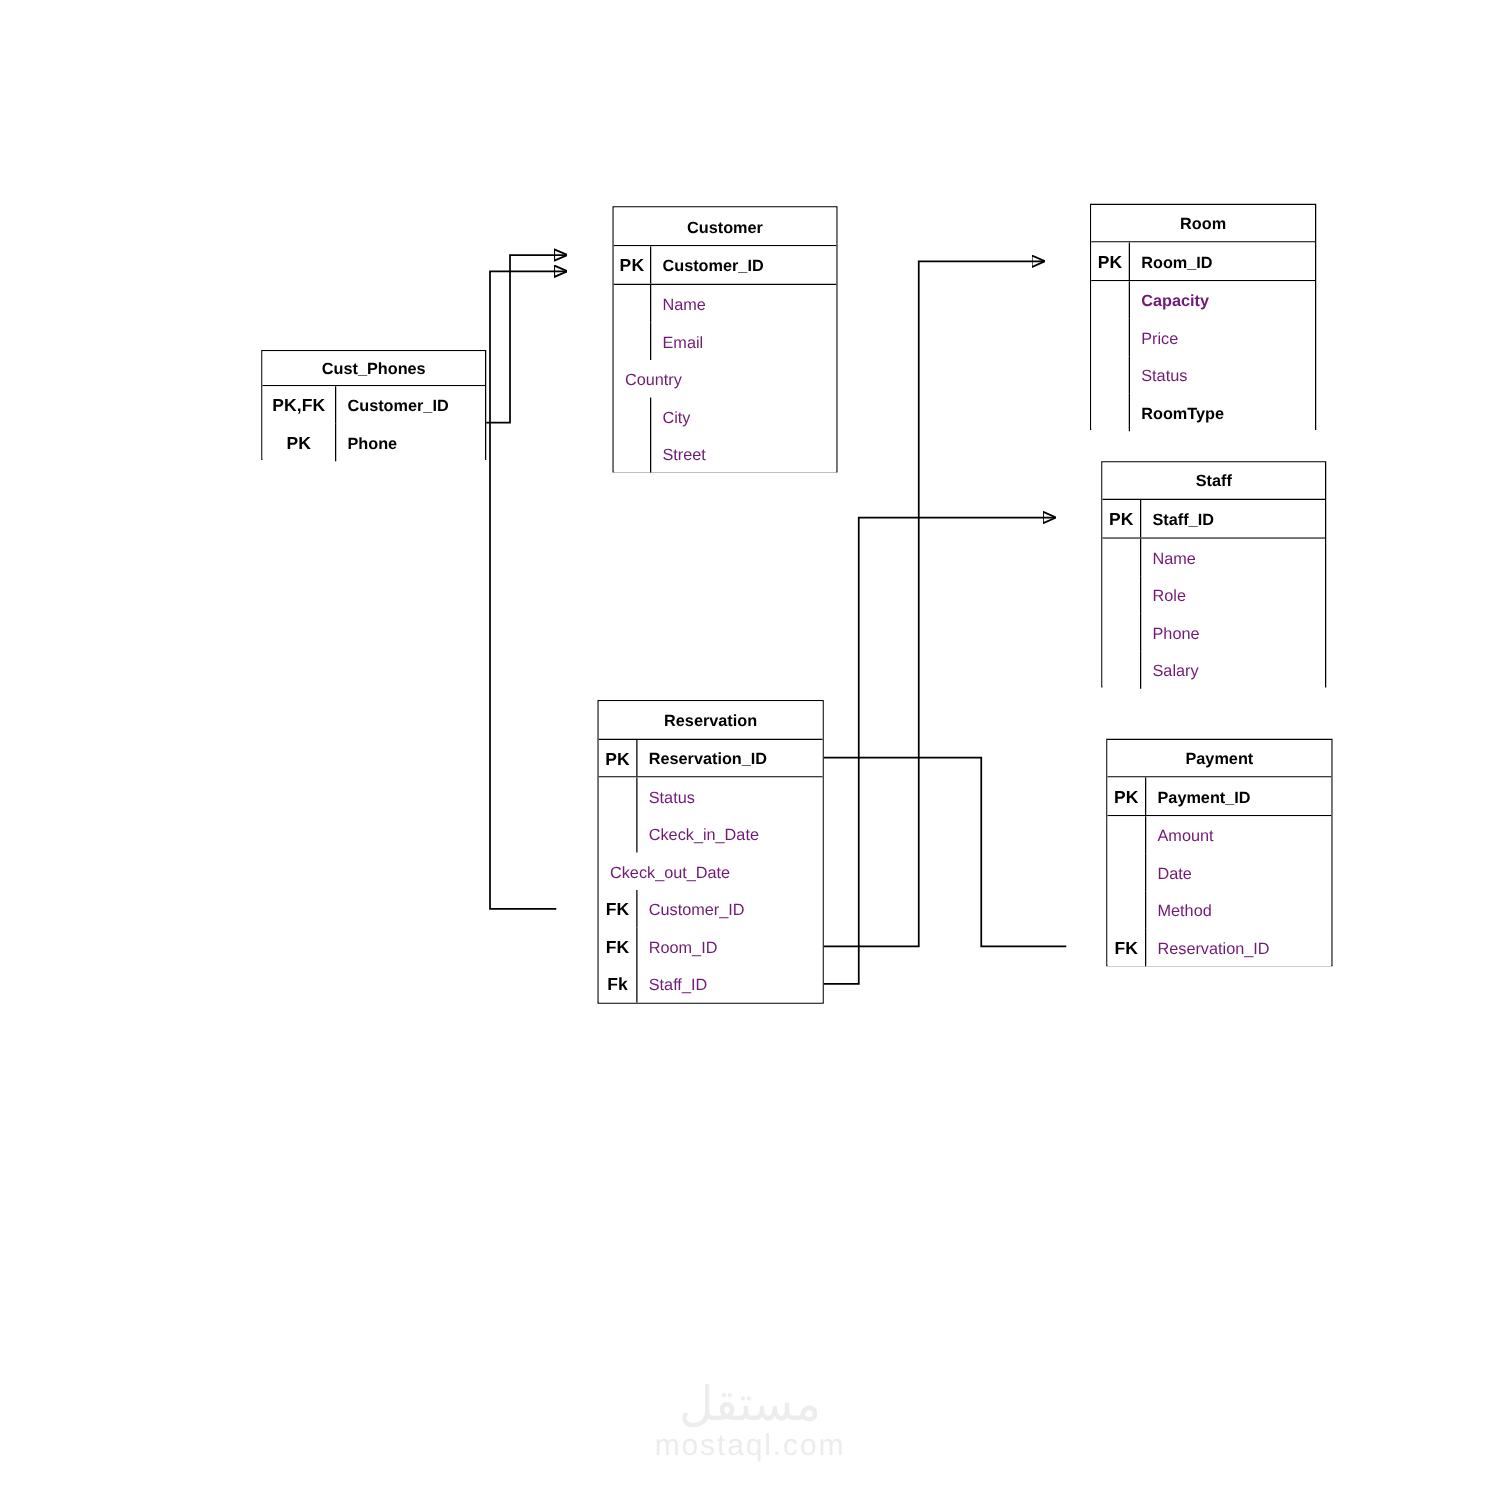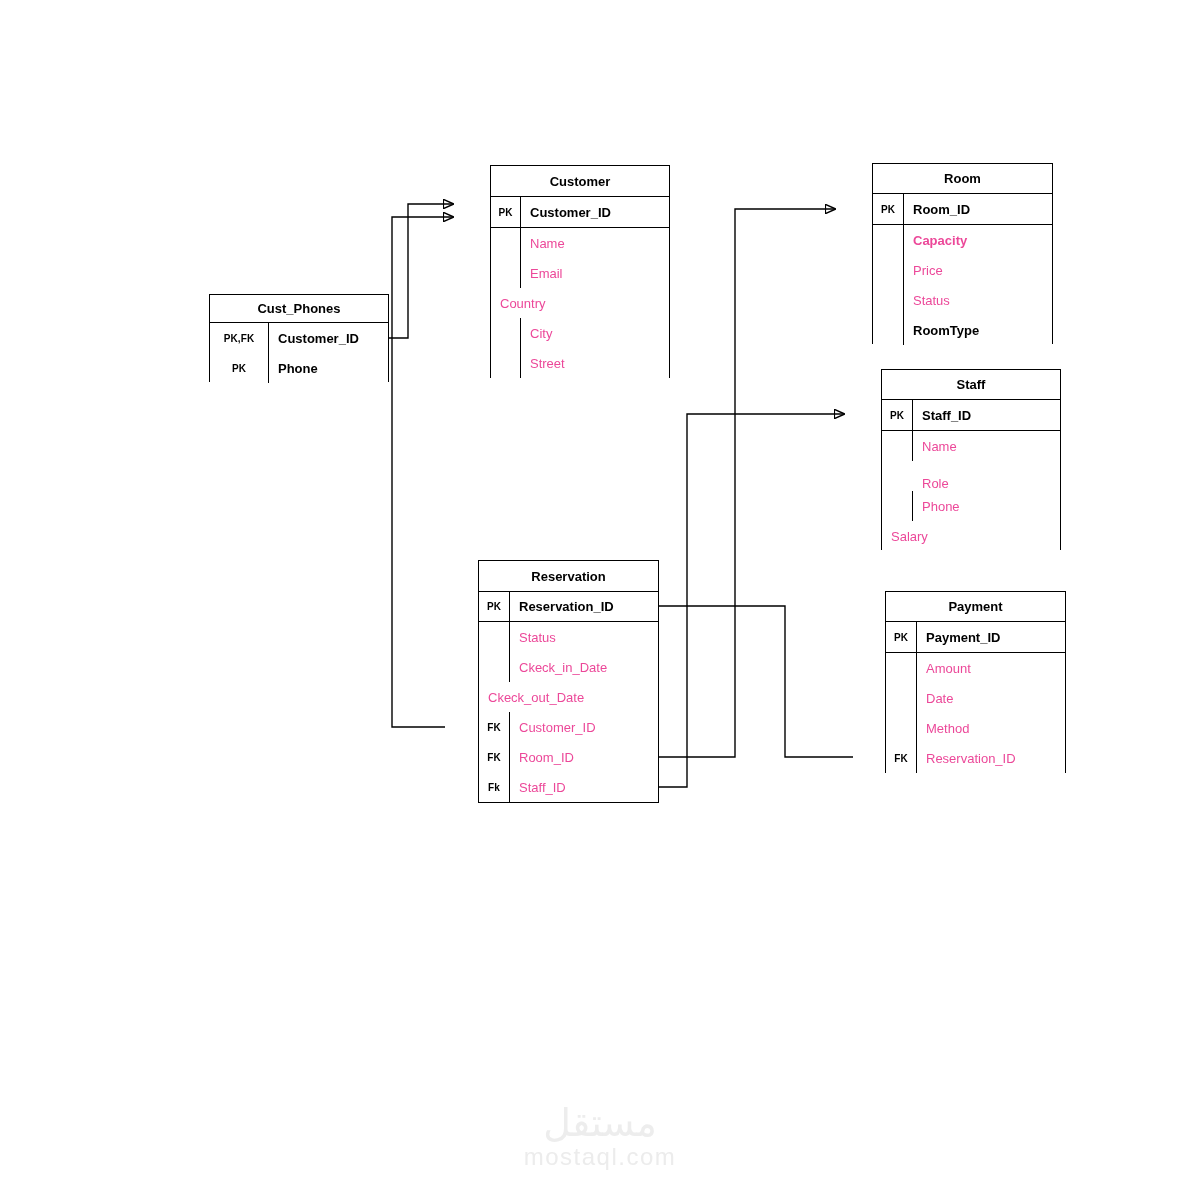--- a/index.html
+++ b/index.html
@@ -72,32 +72,32 @@
   .attr-row.pk-sep {
     border-bottom: 1.6px solid #000000;
   }
   .key-cell {
     flex: 0 0 auto;
     box-sizing: border-box;
     border-right: 1.4px solid #000000;
     display: flex;
     align-items: center;
     justify-content: center;
-    font-size: 10px;
+    font-size: 14px;
     font-weight: bold;
     letter-spacing: 0.1px;
   }
   .name-cell {
     flex: 1 1 auto;
     box-sizing: border-box;
     display: flex;
     align-items: center;
     padding-left: 9px;
     font-size: 13px;
-    color: #ec4899;
+    color: #701a75;
   }
   .name-cell.strong {
     font-weight: bold;
     color: #000000;
   }
 
   
   #watermark {
     position: absolute;
     left: 0;
@@ -142,21 +142,21 @@
 
     <path d="M 445 727 L 392 727 L 392 217 L 453 217" marker-end="url(#arrowhead)"></path>
 
     <path d="M 627 757 L 735 757 L 735 209 L 835 209" marker-end="url(#arrowhead)"></path>
 
     <path d="M 627 787 L 687 787 L 687 414 L 844 414" marker-end="url(#arrowhead)"></path>
 
     <path d="M 853 757 L 785 757 L 785 606 L 631 606" marker-end="url(#arrowhead)"></path>
   </svg>
 
-  <div class="entity" style="left:177px; top:294px; width:180px; height:88px;">
+  <div class="entity" style="left:177px; top:280px; width:180px; height:88px;">
     <div class="entity-title" style="height:28px;">Cust_Phones</div>
     <div class="attr-list">
       <div class="attr-row" style="height:30px;">
         <div class="key-cell" style="width:59px;">PK,FK</div>
         <div class="name-cell strong">Customer_ID</div>
       </div>
       <div class="attr-row" style="height:30px;">
         <div class="key-cell" style="width:59px;">PK</div>
         <div class="name-cell strong">Phone</div>
       </div>
@@ -223,29 +223,29 @@
     <div class="entity-title" style="height:30px;">Staff</div>
     <div class="attr-list">
       <div class="attr-row pk-sep" style="height:31px;">
         <div class="key-cell" style="width:31px;">PK</div>
         <div class="name-cell strong">Staff_ID</div>
       </div>
       <div class="attr-row" style="height:30px;">
         <div class="key-cell" style="width:31px;"></div>
         <div class="name-cell">Name</div>
       </div>
-      <div class="attr-row" style="height:30px;align-items:flex-end;">
+      <div class="attr-row" style="height:30px;">
         <div class="key-cell" style="width:31px;"></div>
         <div class="name-cell">Role</div>
       </div>
       <div class="attr-row" style="height:30px;">
         <div class="key-cell" style="width:31px;"></div>
         <div class="name-cell">Phone</div>
       </div>
-      <div class="attr-row" style="height:30px;flex-direction:column;">
+      <div class="attr-row" style="height:30px;">
         <div class="key-cell" style="width:31px;"></div>
         <div class="name-cell">Salary</div>
       </div>
     </div>
   </div>
 
   <div class="entity" style="left:446px; top:560px; width:181px; height:243px;">
     <div class="entity-title" style="height:31px;">Reservation</div>
     <div class="attr-list">
       <div class="attr-row pk-sep" style="height:30px;">

